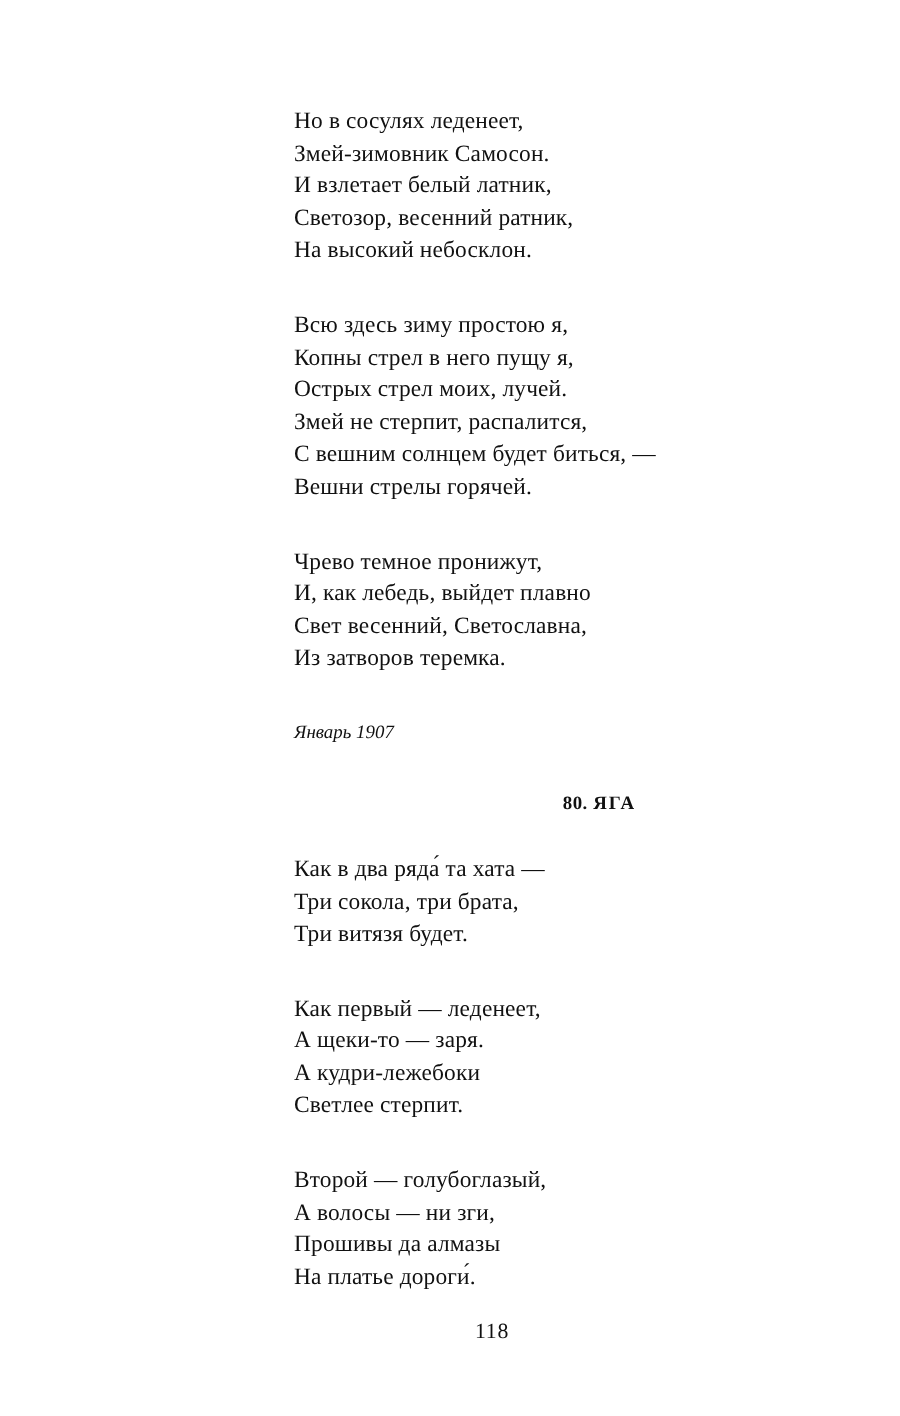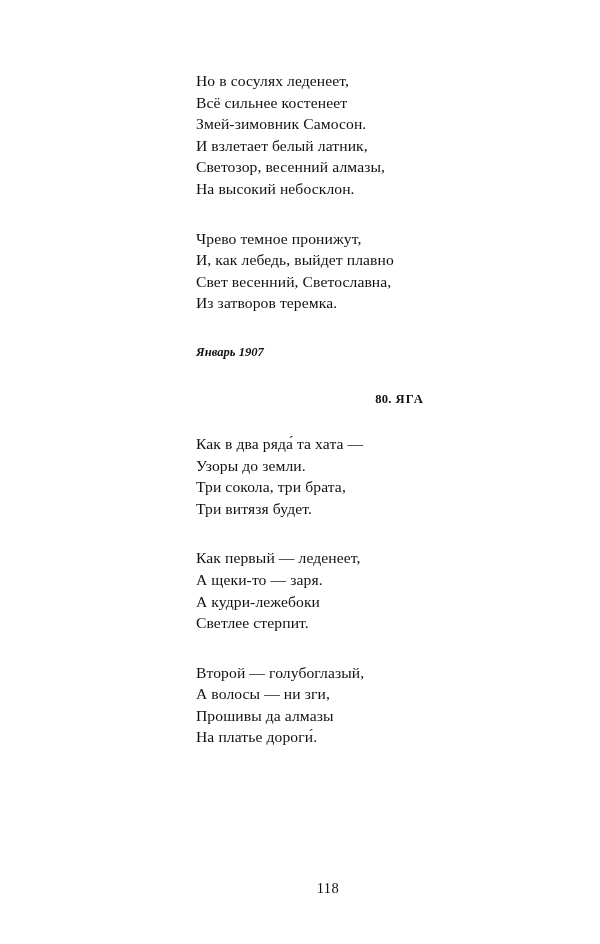--- a/index.html
+++ b/index.html
@@ -33,21 +33,21 @@
   }
   .line {
     font-size: 15.6px;
     line-height: 21.6px;
     white-space: pre;
     letter-spacing: 0.1px;
   }
   .date {
     font-family: "Liberation Serif", serif;
     font-style: italic;
-    font-weight: bold;
+    font-weight: normal;
     font-size: 12.6px;
     line-height: 20px;
     margin: 4px 0 30px 0;
   }
   .poem-heading {
     text-align: right;
     font-size: 12.6px;
     font-weight: bold;
     letter-spacing: 0.6px;
     margin: 0 0 26px 0;
@@ -72,45 +72,51 @@
 </style>
 </head>
 <body>
 
 <div class="page">
 
   <div class="text-block">
 
     <div class="stanza">
       <div class="line">Но в сосулях леденеет,</div>
-      <div class="line">Всё сильнее костенеет</div>
       <div class="line">Змей-зимовник Самосон.</div>
       <div class="line">И взлетает белый латник,</div>
-      <div class="line">Светозор, весенний алмазы,</div>
+      <div class="line">Светозор, весенний ратник,</div>
       <div class="line">На высокий небосклон.</div>
     </div>
 
+    <div class="stanza">
+      <div class="line">Всю здесь зиму простою я,</div>
+      <div class="line">Копны стрел в него пущу я,</div>
+      <div class="line">Острых стрел моих, лучей.</div>
+      <div class="line">Змей не стерпит, распалится,</div>
+      <div class="line">С вешним солнцем будет биться, —</div>
+      <div class="line">Вешни стрелы горячей.</div>
+    </div>
 
     <div class="stanza">
       <div class="line">Чрево темное пронижут,</div>
       <div class="line">И, как лебедь, выйдет плавно</div>
       <div class="line">Свет весенний, Светославна,</div>
       <div class="line">Из затворов теремка.</div>
     </div>
 
     <div class="date">Январь 1907</div>
 
     <div class="poem-heading">
       <span class="num">80.</span>
       <span class="title">ЯГА</span>
     </div>
 
     <div class="stanza">
       <div class="line">Как в два ряда́ та хата —</div>
-      <div class="line">Узоры до земли.</div>
       <div class="line">Три сокола, три брата,</div>
       <div class="line">Три витязя будет.</div>
     </div>
 
     <div class="stanza">
       <div class="line">Как первый — леденеет,</div>
       <div class="line">А щеки-то — заря.</div>
       <div class="line">А кудри-лежебоки</div>
       <div class="line">Светлее стерпит.</div>
     </div>

